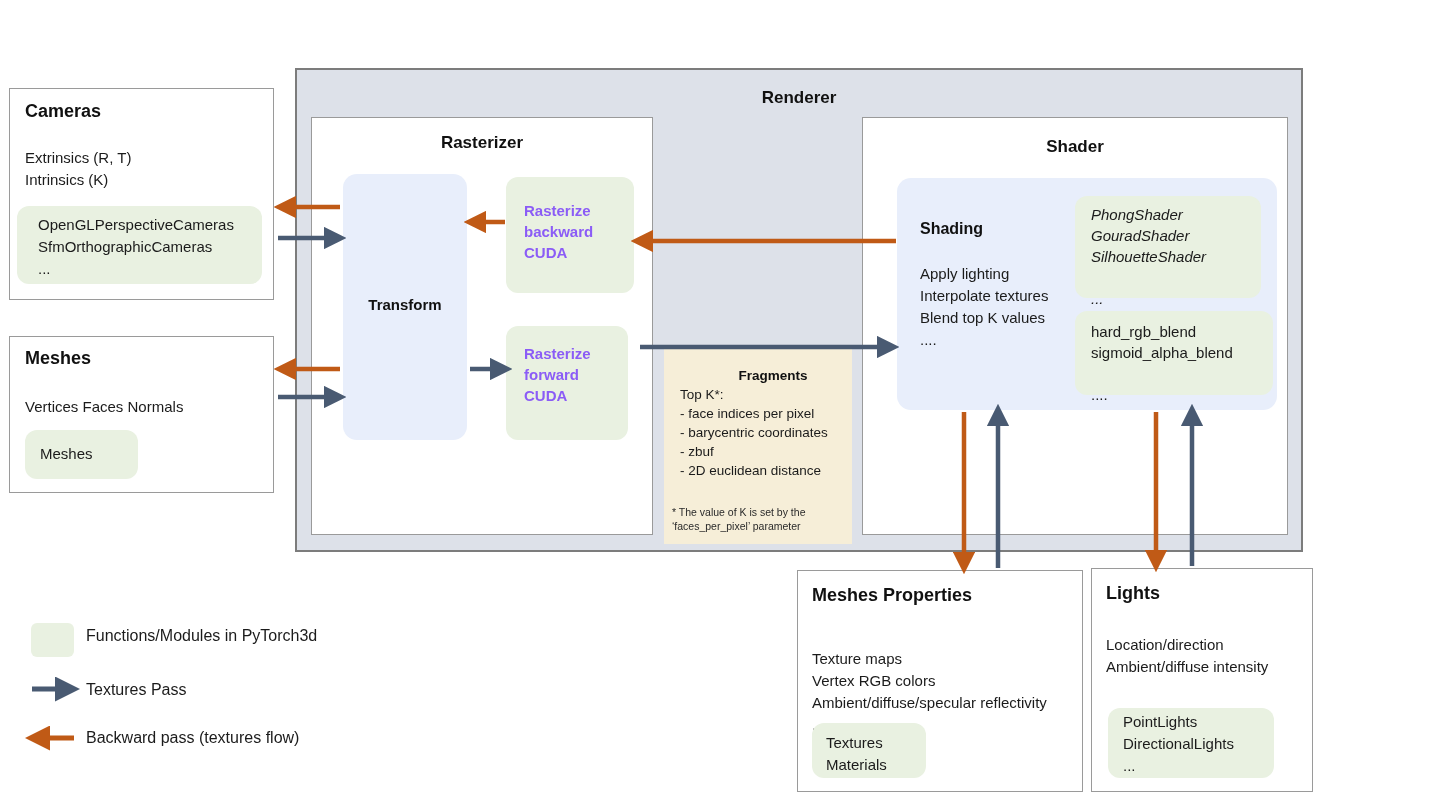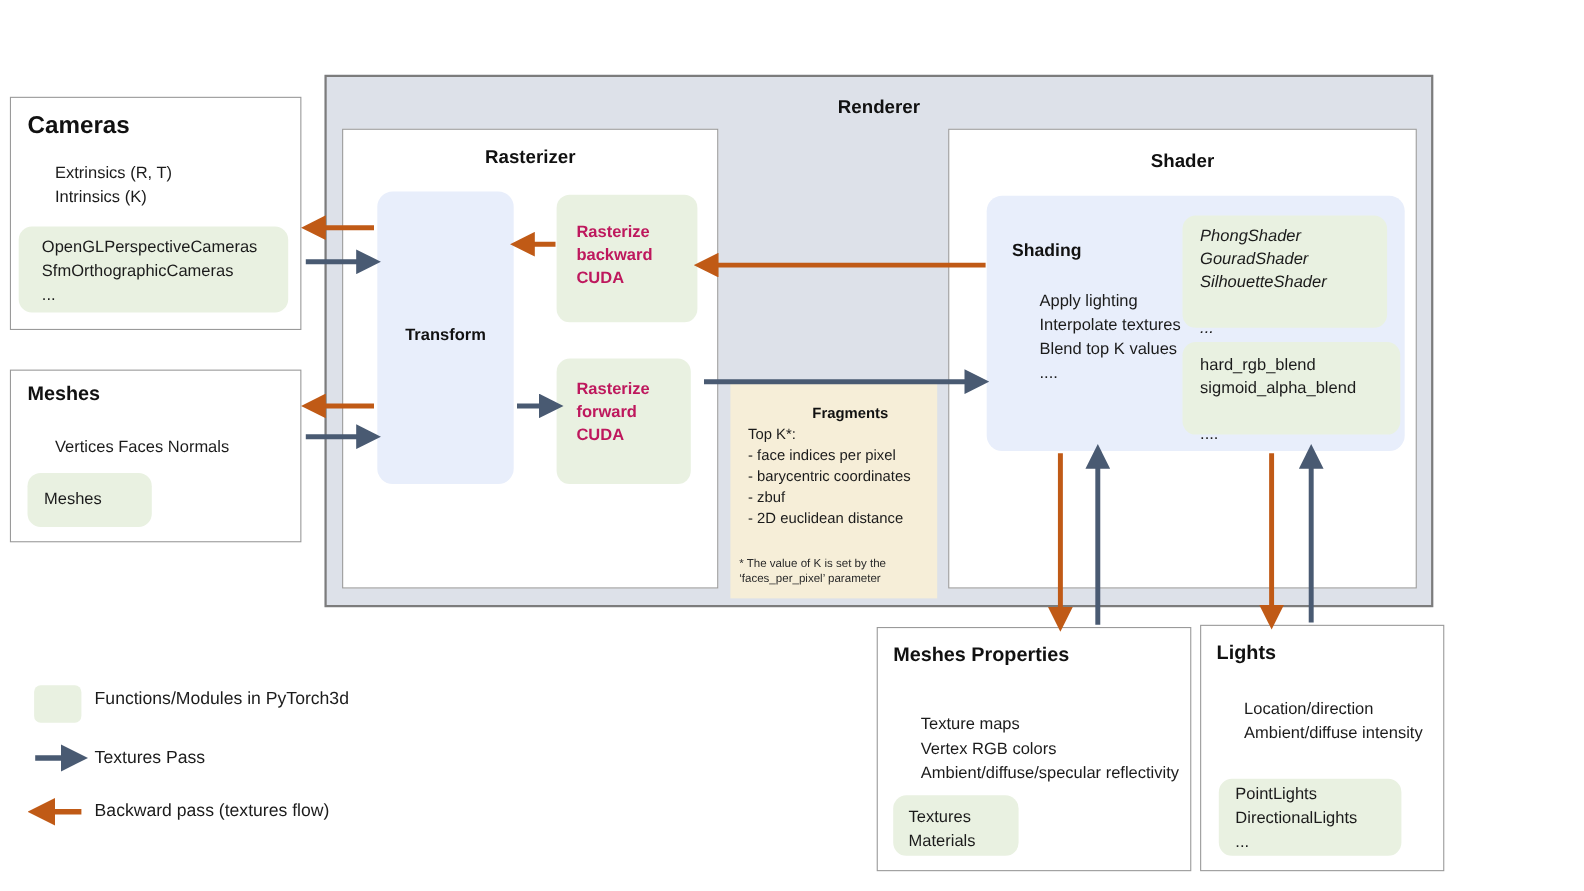--- a/index.html
+++ b/index.html
@@ -55,33 +55,32 @@
   .box-title {
     font-weight: bold;
     font-size: 17px;
     color: #111111;
   }
   .body-text {
     font-size: 15px;
     line-height: 22px;
     color: #1b1b1b;
     white-space: pre-line;
-    margin-left: 25px;
   }
   .mono-list {
     font-size: 15px;
     line-height: 22px;
     color: #1b1b1b;
     white-space: pre-line;
   }
   .cuda-label {
     font-weight: bold;
     font-size: 15px;
     line-height: 21px;
-    color: #be185d;
+    color: #8b5cf6;
     white-space: pre-line;
   }
   .transform-label {
     font-weight: bold;
     font-size: 15px;
     color: #111111;
     text-align: center;
   }
   .frag-title {
     font-weight: bold;
@@ -165,21 +164,21 @@
 
 ...</div>
 
   <div class="abs green-panel" style="left:1075px; top:311px; width:198px; height:84px;"></div>
   <div class="abs mono-list" style="left:1091px; top:321px; width:184px; line-height:21px;">hard_rgb_blend
 sigmoid_alpha_blend
 
 ....</div>
 
   <div class="abs plain-box" style="left:9px; top:88px; width:265px; height:212px;"></div>
-  <div class="abs box-title" style="left:25px; top:101px; width:230px; font-size:22px;">Cameras</div>
+  <div class="abs box-title" style="left:25px; top:101px; width:230px; font-size:18px;">Cameras</div>
   <div class="abs body-text" style="left:25px; top:147px; width:235px;">Extrinsics (R, T)
 Intrinsics (K)</div>
   <div class="abs green-panel" style="left:17px; top:206px; width:245px; height:78px;"></div>
   <div class="abs mono-list" style="left:38px; top:214px; width:225px;">OpenGLPerspectiveCameras
 SfmOrthographicCameras
 ...</div>
 
   <div class="abs plain-box" style="left:9px; top:336px; width:265px; height:157px;"></div>
   <div class="abs box-title" style="left:25px; top:348px; width:230px; font-size:18px;">Meshes</div>
   <div class="abs body-text" style="left:25px; top:396px; width:235px;">Vertices   Faces   Normals</div>

